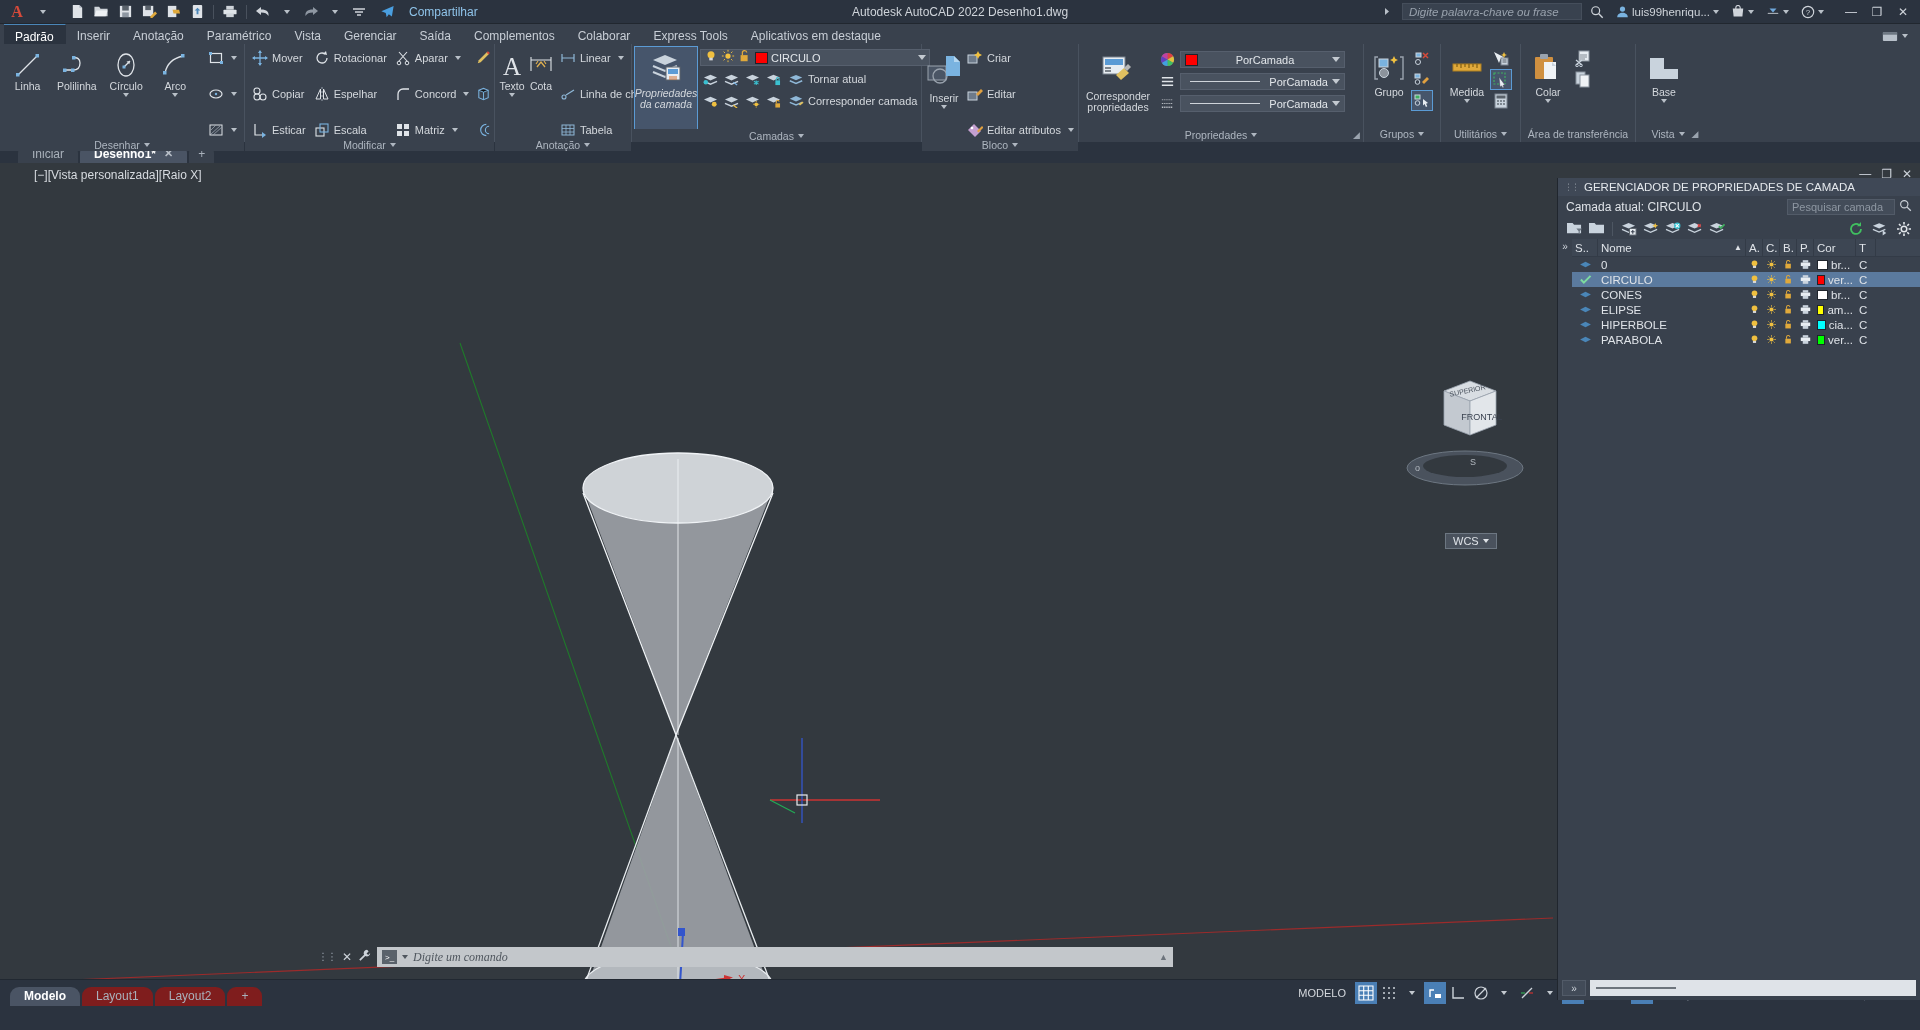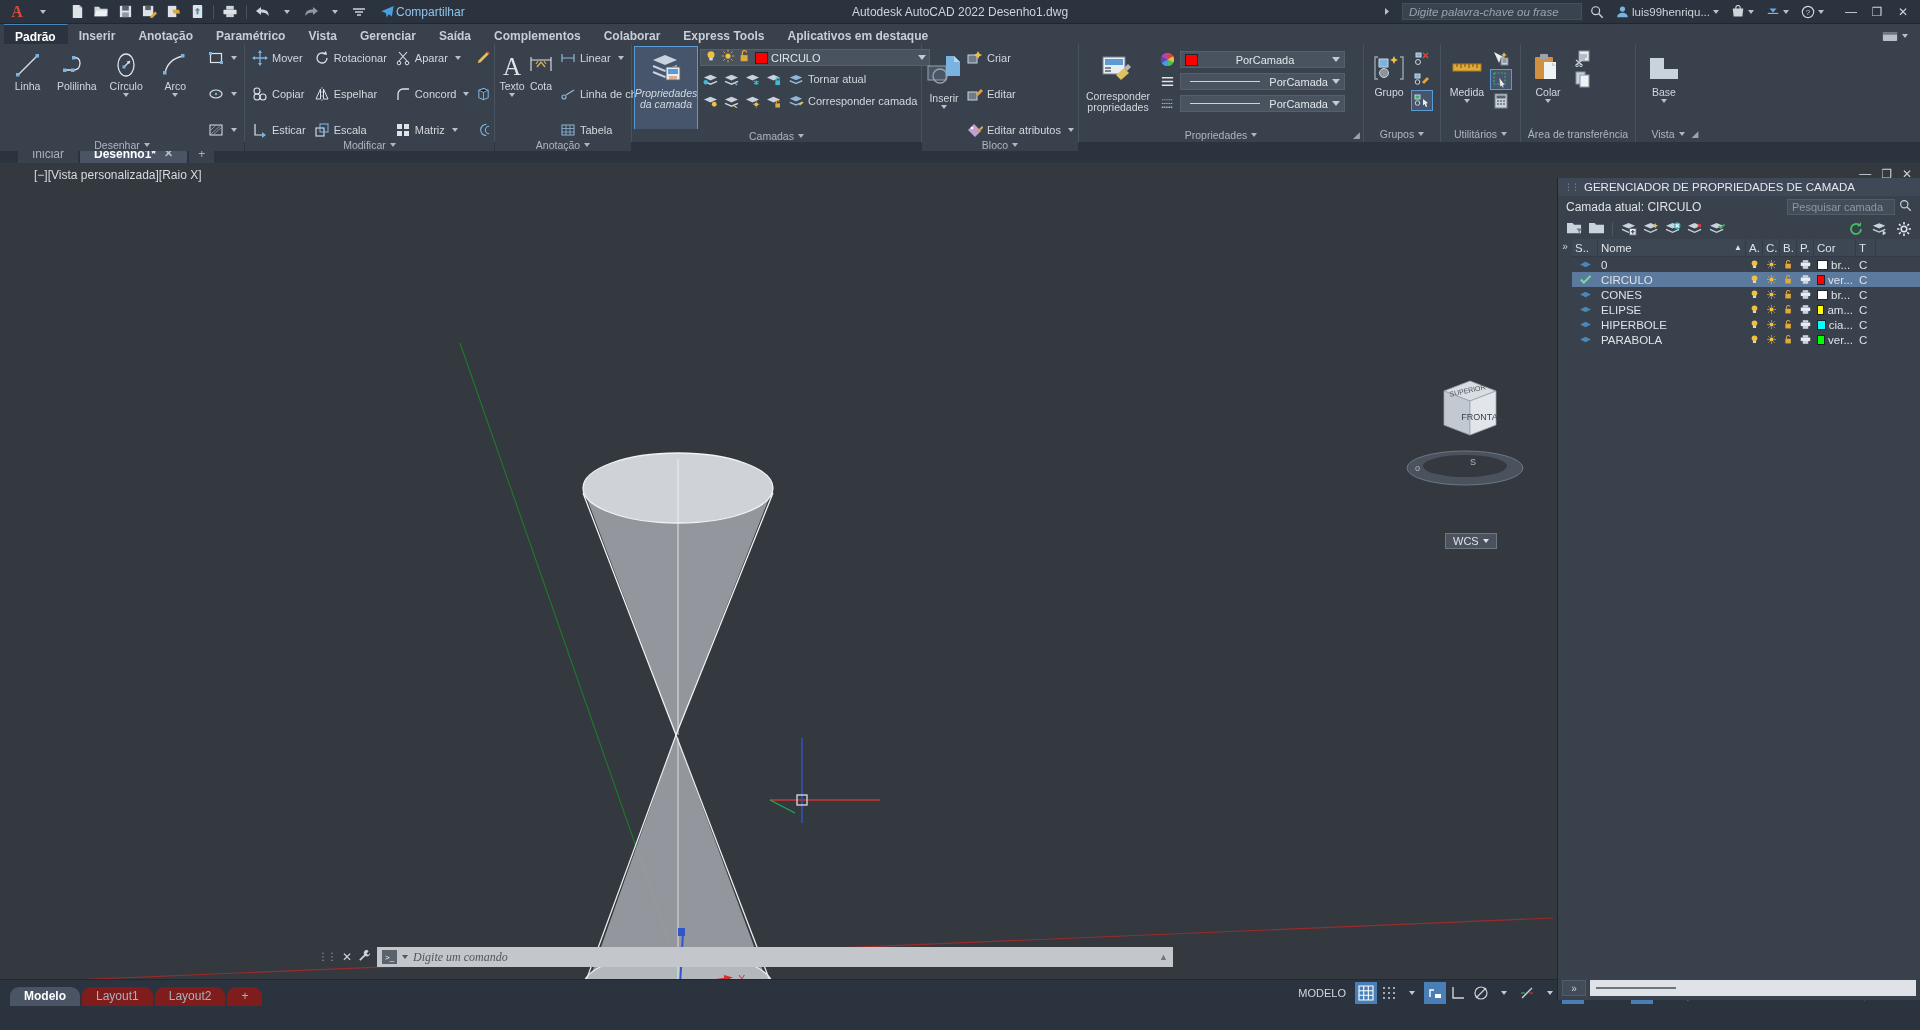--- a/index.html
+++ b/index.html
@@ -11,38 +11,38 @@
     position:relative; border-bottom:1px solid #21272f; }
   .qat { display:flex; align-items:center; gap:2px; padding-left:4px; }
   .appbtn { width:26px; height:22px; display:flex; align-items:center; justify-content:center;
     color:#d64a3a; font-weight:bold; font-size:16px; font-family:"Liberation Serif",serif; }
   .qicon { width:22px; height:22px; display:flex; align-items:center; justify-content:center;
     cursor:pointer; }
   .qicon svg { display:block; }
   .qsep { width:1px; height:14px; background:#49515d; margin:0 3px; }
   .caret { width:0;height:0;border-left:3px solid transparent;border-right:3px solid transparent;
     border-top:4px solid #b9c0c8; display:inline-block; }
-  .share { display:flex; align-items:center; gap:1px; margin-left:8px; color:#8fc4ea; font-size:12px; }
+  .share { display:flex; align-items:center; gap:14px; margin-left:8px; color:#8fc4ea; font-size:12px; }
   #title-center { position:absolute; left:0; right:0; text-align:center; font-size:12px;
     color:#cfd4da; pointer-events:none; }
   #title-right { margin-left:auto; display:flex; align-items:center; gap:4px; padding-right:4px; }
   .searchbox { display:flex; align-items:center; gap:6px; background:#39424f; height:17px;
     padding:0 6px; min-width:180px; border:1px solid #454e5b; }
   .searchbox span { font-style:italic; color:#9aa3ae; font-size:11.5px; }
   .tb-item { display:flex; align-items:center; gap:3px; padding:0 4px; height:20px; font-size:11.5px;
     color:#cfd4da; cursor:pointer; }
   .winbtns { display:flex; align-items:center; gap:0; margin-left:6px; }
   .winbtn { width:26px; height:22px; display:flex; align-items:center; justify-content:center;
     color:#cfd4da; font-size:12px; cursor:pointer; }
 
   
   #ribbon-tabs { height:20px; background:#39414d; display:flex; align-items:stretch;
     padding-left:4px; font-size:12px; }
   .rtab { padding:12px 11px; display:flex; align-items:center; color:#c8ced6; cursor:pointer;
-    border-right:1px solid transparent;font-weight:bold; }
+    border-right:1px solid transparent; }
   .rtab.active { background:#2b333f; color:#ffffff; border-top:1px solid #4a86b8; }
 
   
   #ribbon { height:98px; background:#39414d; display:flex; position:relative; }
   .panel { display:flex; flex-direction:column; height:98px; position:relative;
     border-right:1px solid #49525f; }
   .panel-body { flex:1; display:flex; align-items:flex-start; padding:4px 3px 0 3px; }
   .panel-title { height:16px; display:flex; align-items:center; justify-content:center;
     font-size:10.5px; color:#aeb6c0; gap:4px; background:#39414d; }
   .ptcaret { width:0;height:0;border-left:3px solid transparent;border-right:3px solid transparent;

